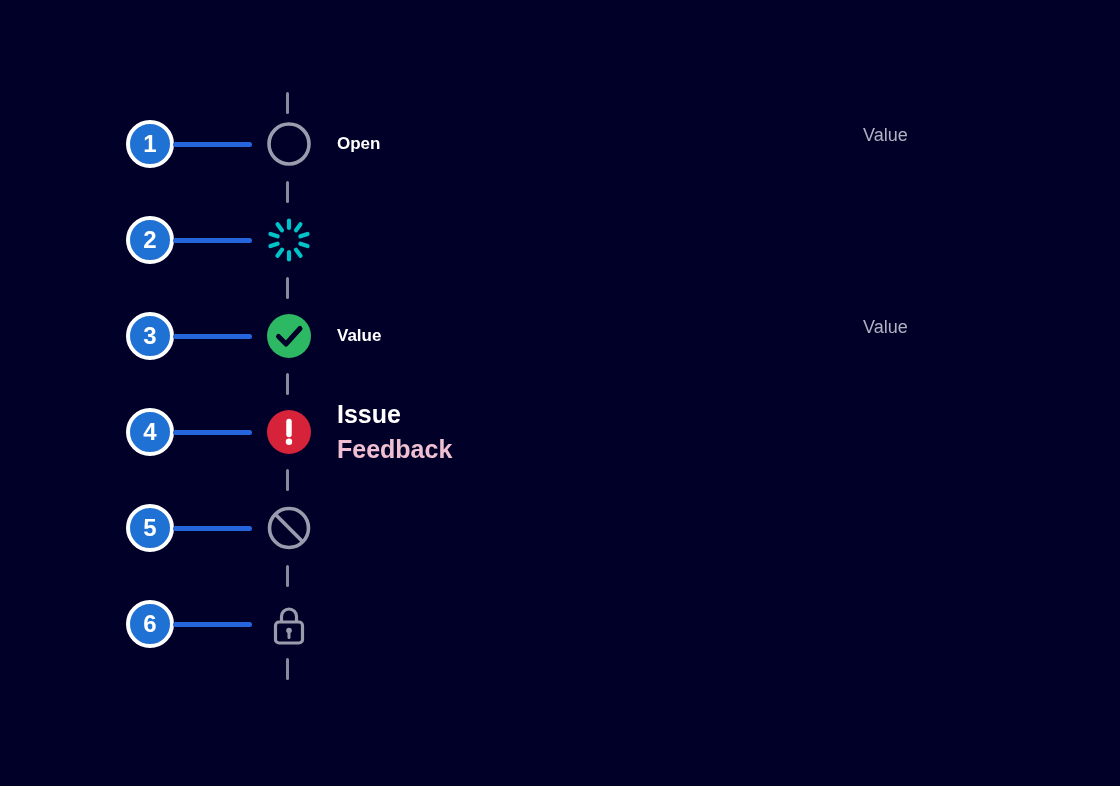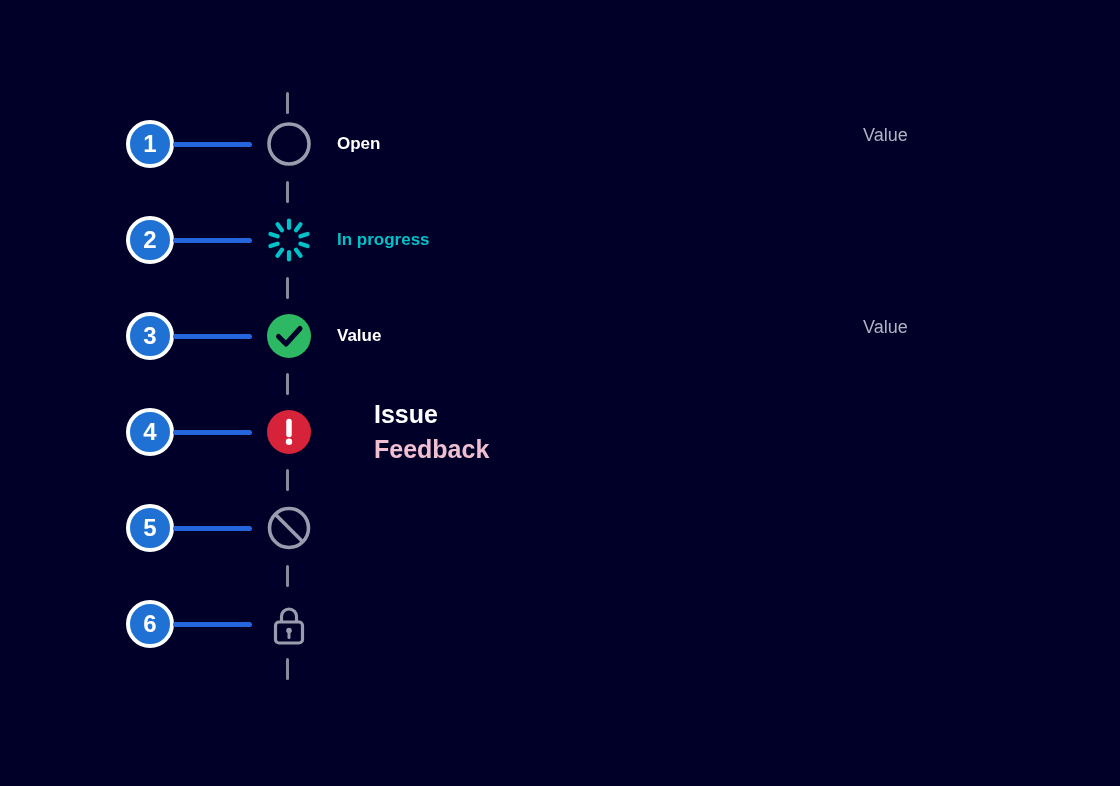--- a/index.html
+++ b/index.html
@@ -90,21 +90,20 @@
   }
   .label.teal { color: var(--teal, #00c2c9); }
   .label-stack {
     position: absolute;
     left: 337px;
     top: 13px;
     line-height: 35px;
     font-size: 25px;
     font-weight: 700;
     white-space: nowrap;
-    margin-left: 37px;
   }
   .label-stack .line1 { color: var(--text-primary, #ffffff); }
   .label-stack .line2 { color: var(--pink, #f0c0d2); }
   .value {
     position: absolute;
     left: 863px;
     top: 22px;
     height: 34px;
     display: flex;
     align-items: center;
@@ -151,21 +150,20 @@
           <line x1="23" y1="3.5" x2="23" y2="11" transform="rotate(108 23 23)"></line>
           <line x1="23" y1="3.5" x2="23" y2="11" transform="rotate(144 23 23)"></line>
           <line x1="23" y1="3.5" x2="23" y2="11" transform="rotate(180 23 23)"></line>
           <line x1="23" y1="3.5" x2="23" y2="11" transform="rotate(216 23 23)"></line>
           <line x1="23" y1="3.5" x2="23" y2="11" transform="rotate(252 23 23)"></line>
           <line x1="23" y1="3.5" x2="23" y2="11" transform="rotate(288 23 23)"></line>
           <line x1="23" y1="3.5" x2="23" y2="11" transform="rotate(324 23 23)"></line>
         </g>
       </svg>
     </div>
-    <div class="label teal">In progress</div>
   </div>
 
   <div class="row" style="top:288px">
     <div class="marker">3</div>
     <div class="pointer-line"></div>
     <div class="icon-slot">
       <svg viewBox="0 0 46 46">
         <circle class="fill-green" cx="23" cy="23" r="22"></circle>
         <path class="stroke-navy" d="M12.5 23.5 L20 31 L34 15.5" stroke-width="5" stroke-linecap="round" stroke-linejoin="round"></path>
       </svg>

